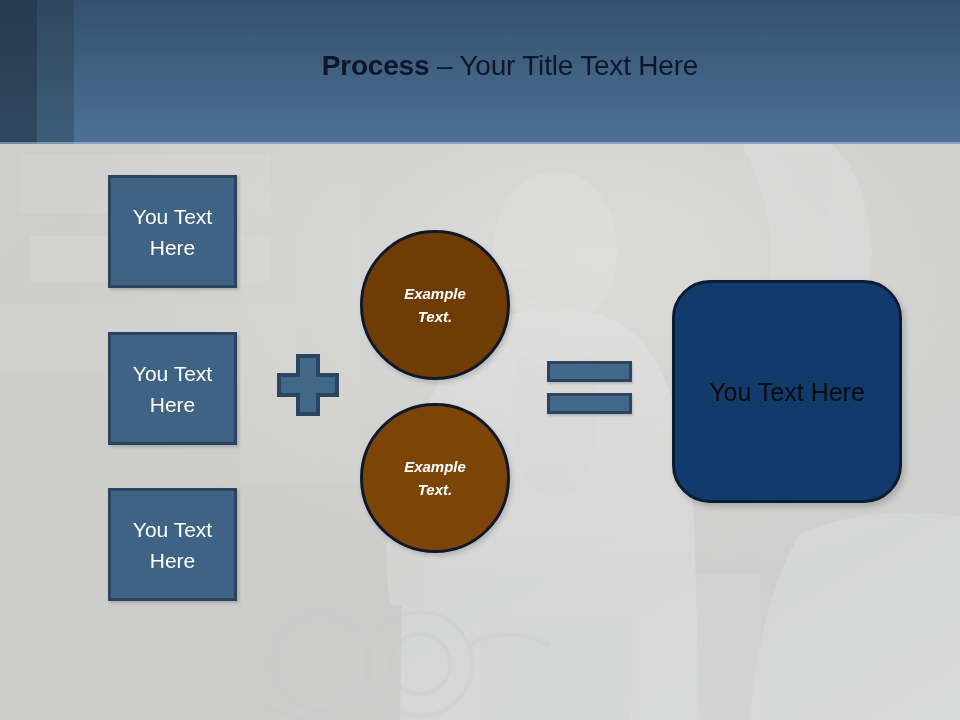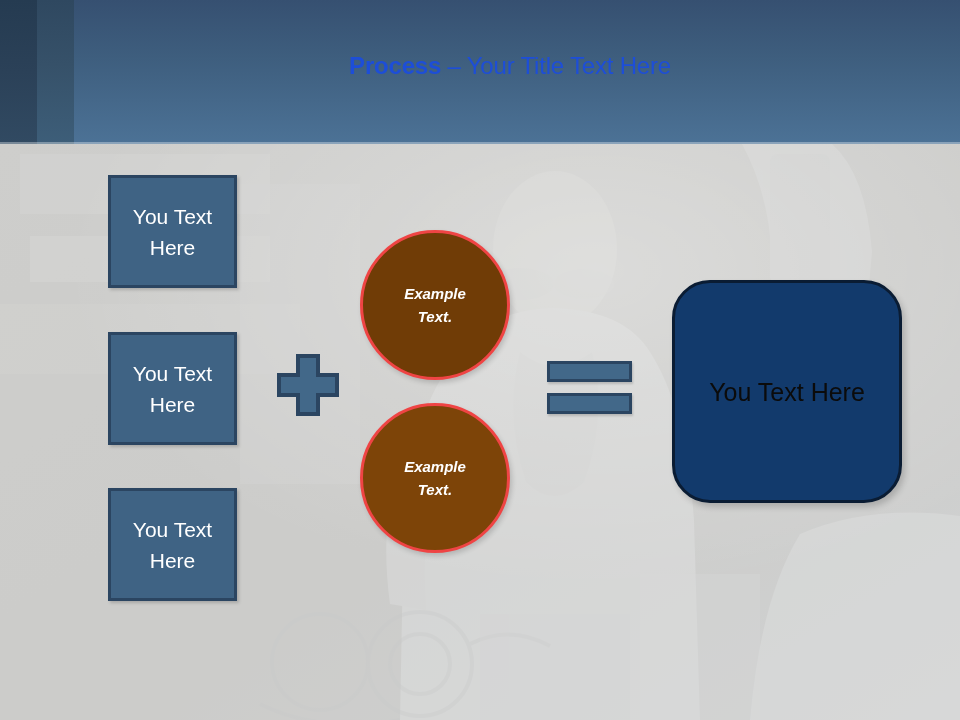--- a/index.html
+++ b/index.html
@@ -51,22 +51,22 @@
   .header-underline {
     position: absolute;
     left: 0; top: 142px; width: 960px; height: 2px;
     background: rgba(255,255,255,0.35);
   }
   .title {
     position: absolute;
     left: 80px; top: 44px;
     width: 860px;
     text-align: center;
-    color: #1d4ed8;
-    font-size: 24px;
+    color: #0f172a;
+    font-size: 28px;
     line-height: 44px;
     white-space: nowrap;
     letter-spacing: -0.2px;
   }
   .title .t-bold { font-weight: bold; }
   .title .t-rest { font-weight: normal; }
 
   
   .left-box {
     position: absolute;
@@ -96,21 +96,21 @@
     width: 62px; height: 62px;
   }
 
   
   .circle {
     position: absolute;
     left: 360px;
     width: 150px; height: 150px;
     border-radius: 50%;
     box-sizing: border-box;
-    border: 3px solid #ef4444;
+    border: 3px solid #0f172a;
     display: flex;
     align-items: center;
     justify-content: center;
     text-align: center;
     color: #ffffff;
     font-size: 15px;
     font-weight: bold;
     font-style: italic;
     line-height: 23px;
     box-shadow: 2px 3px 5px rgba(0,0,0,0.16);

